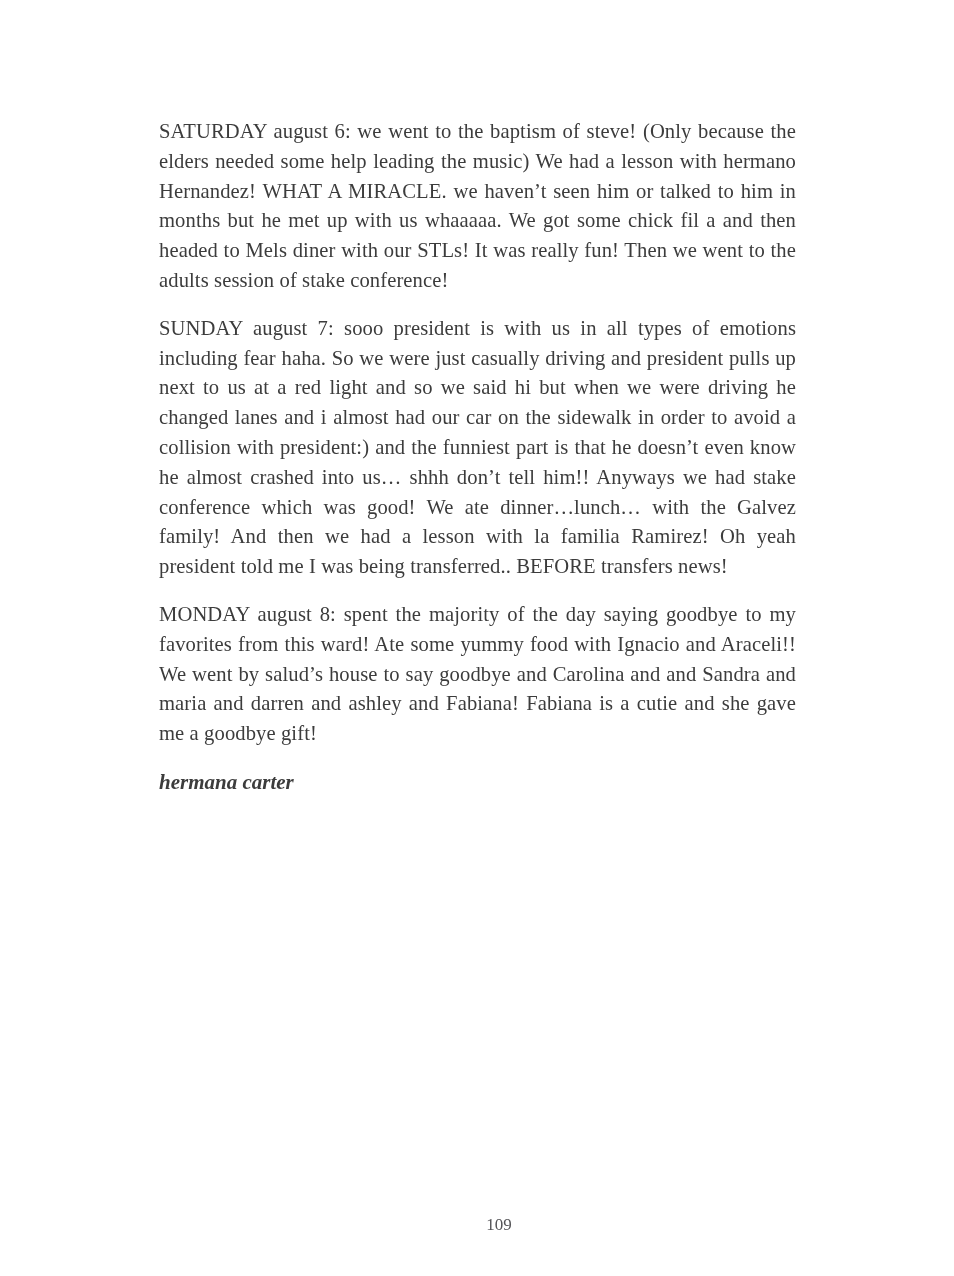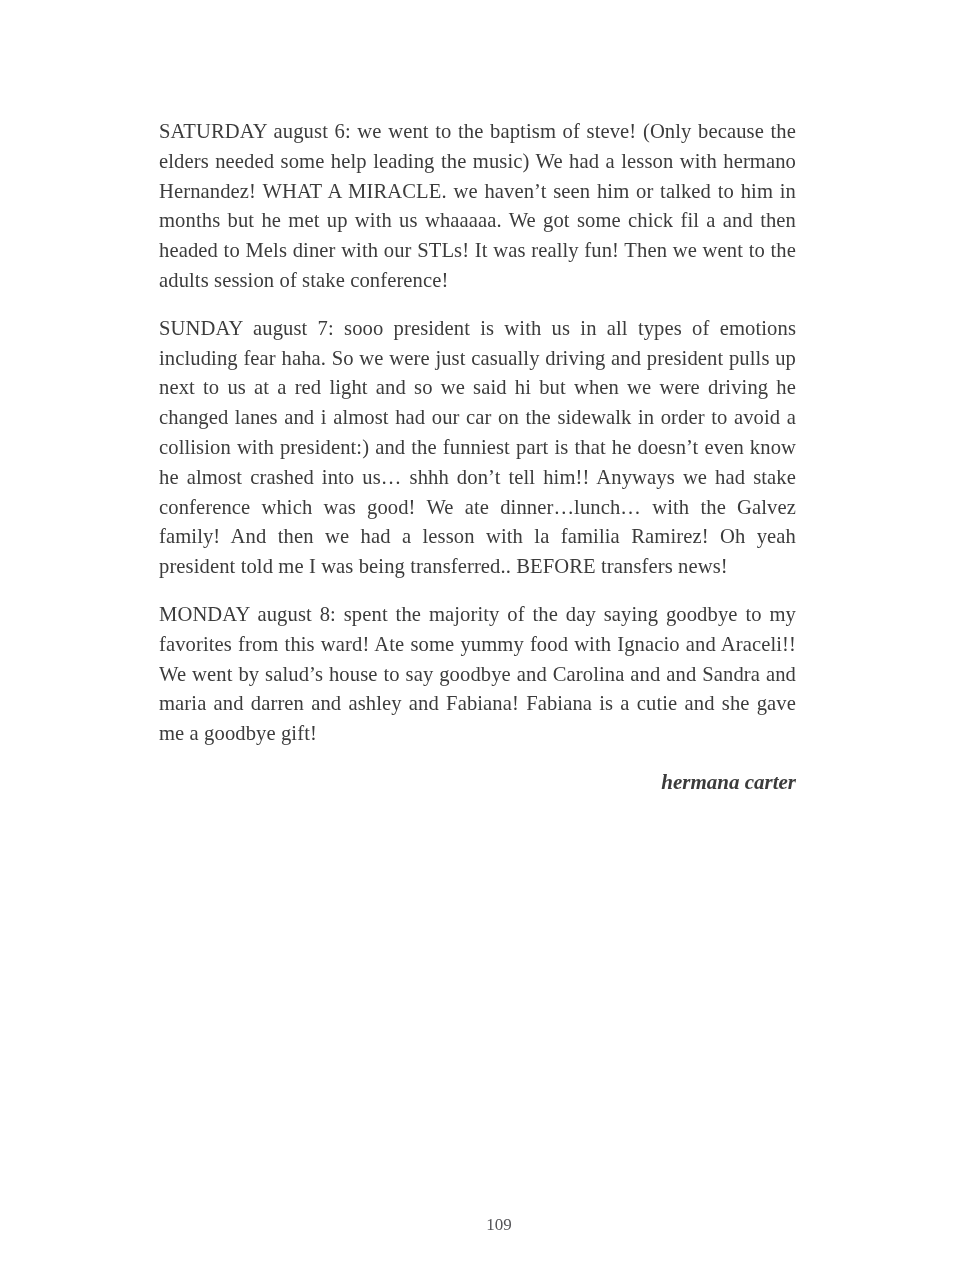--- a/index.html
+++ b/index.html
@@ -34,21 +34,20 @@
     text-align: justify;
     letter-spacing: 0.1px;
   }
   .signature {
     margin: 8px 0 0 0;
     font-size: 21px;
     line-height: 30px;
     color: #3c3c3c;
     font-weight: bold;
     font-style: italic;
-    text-align: right;
   }
   .footer {
     position: absolute;
     left: 0;
     right: 0;
     top: 1215px;
     text-align: center;
   }
   .page-number {
     font-size: 17px;

